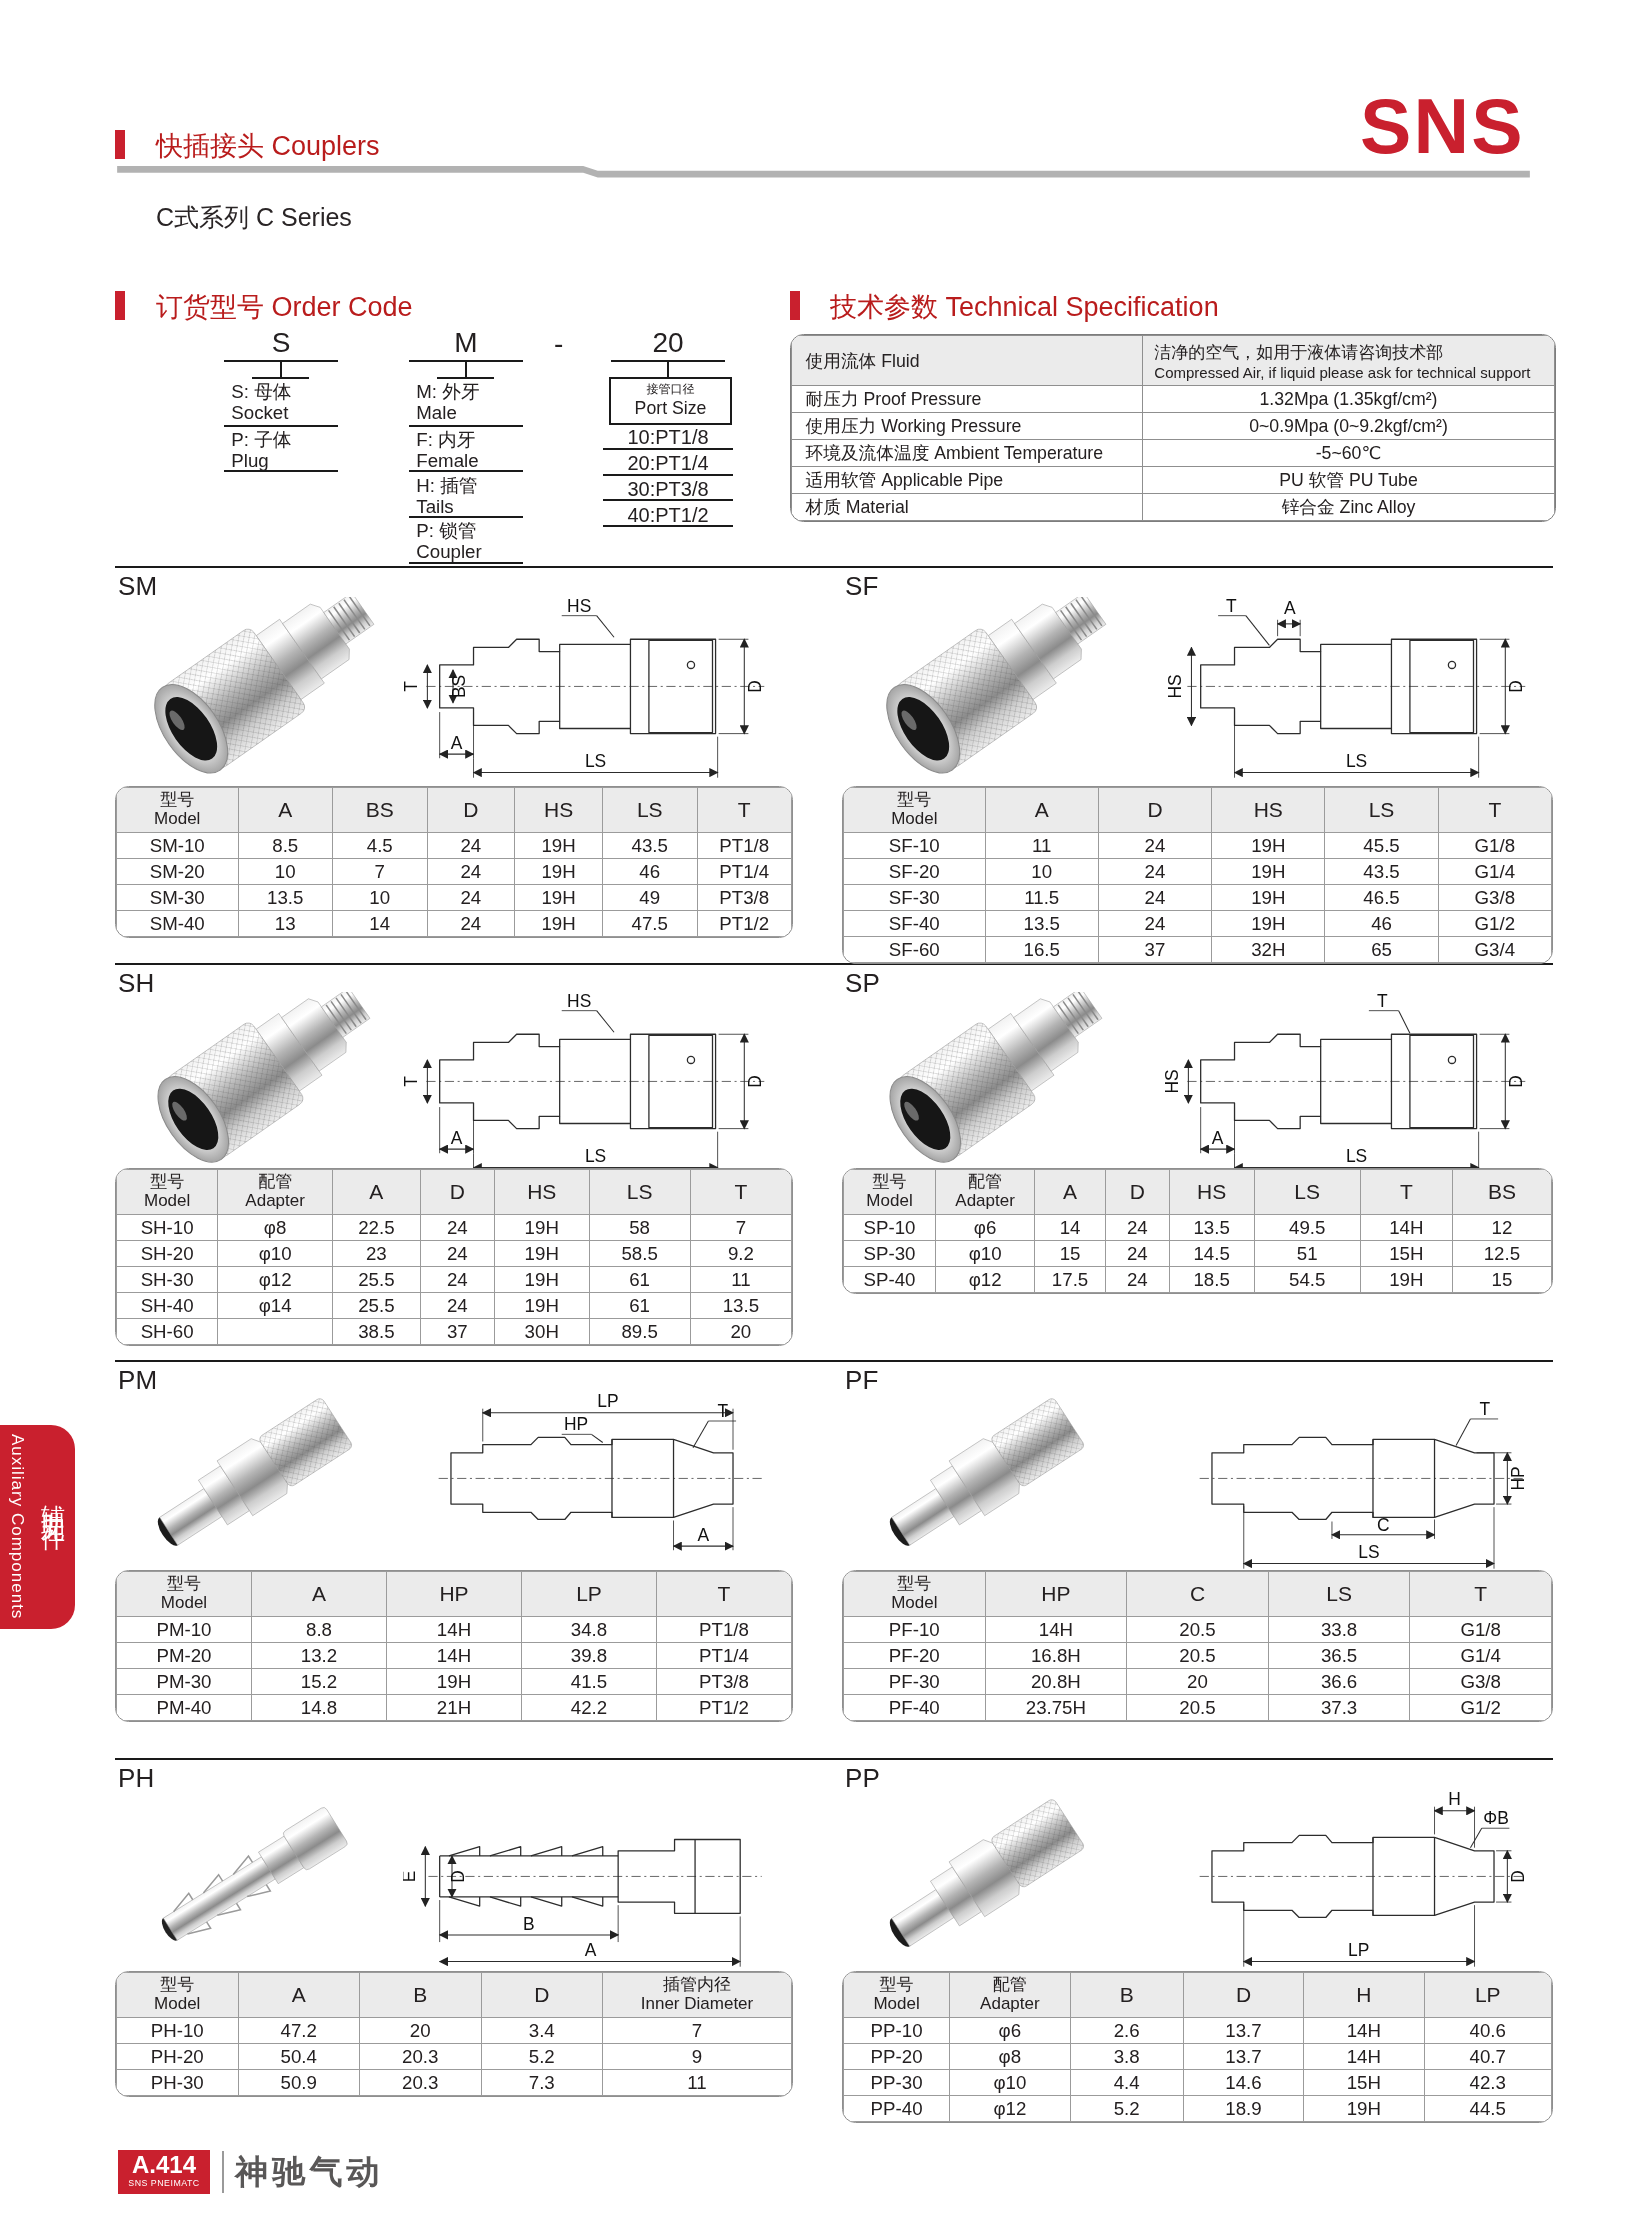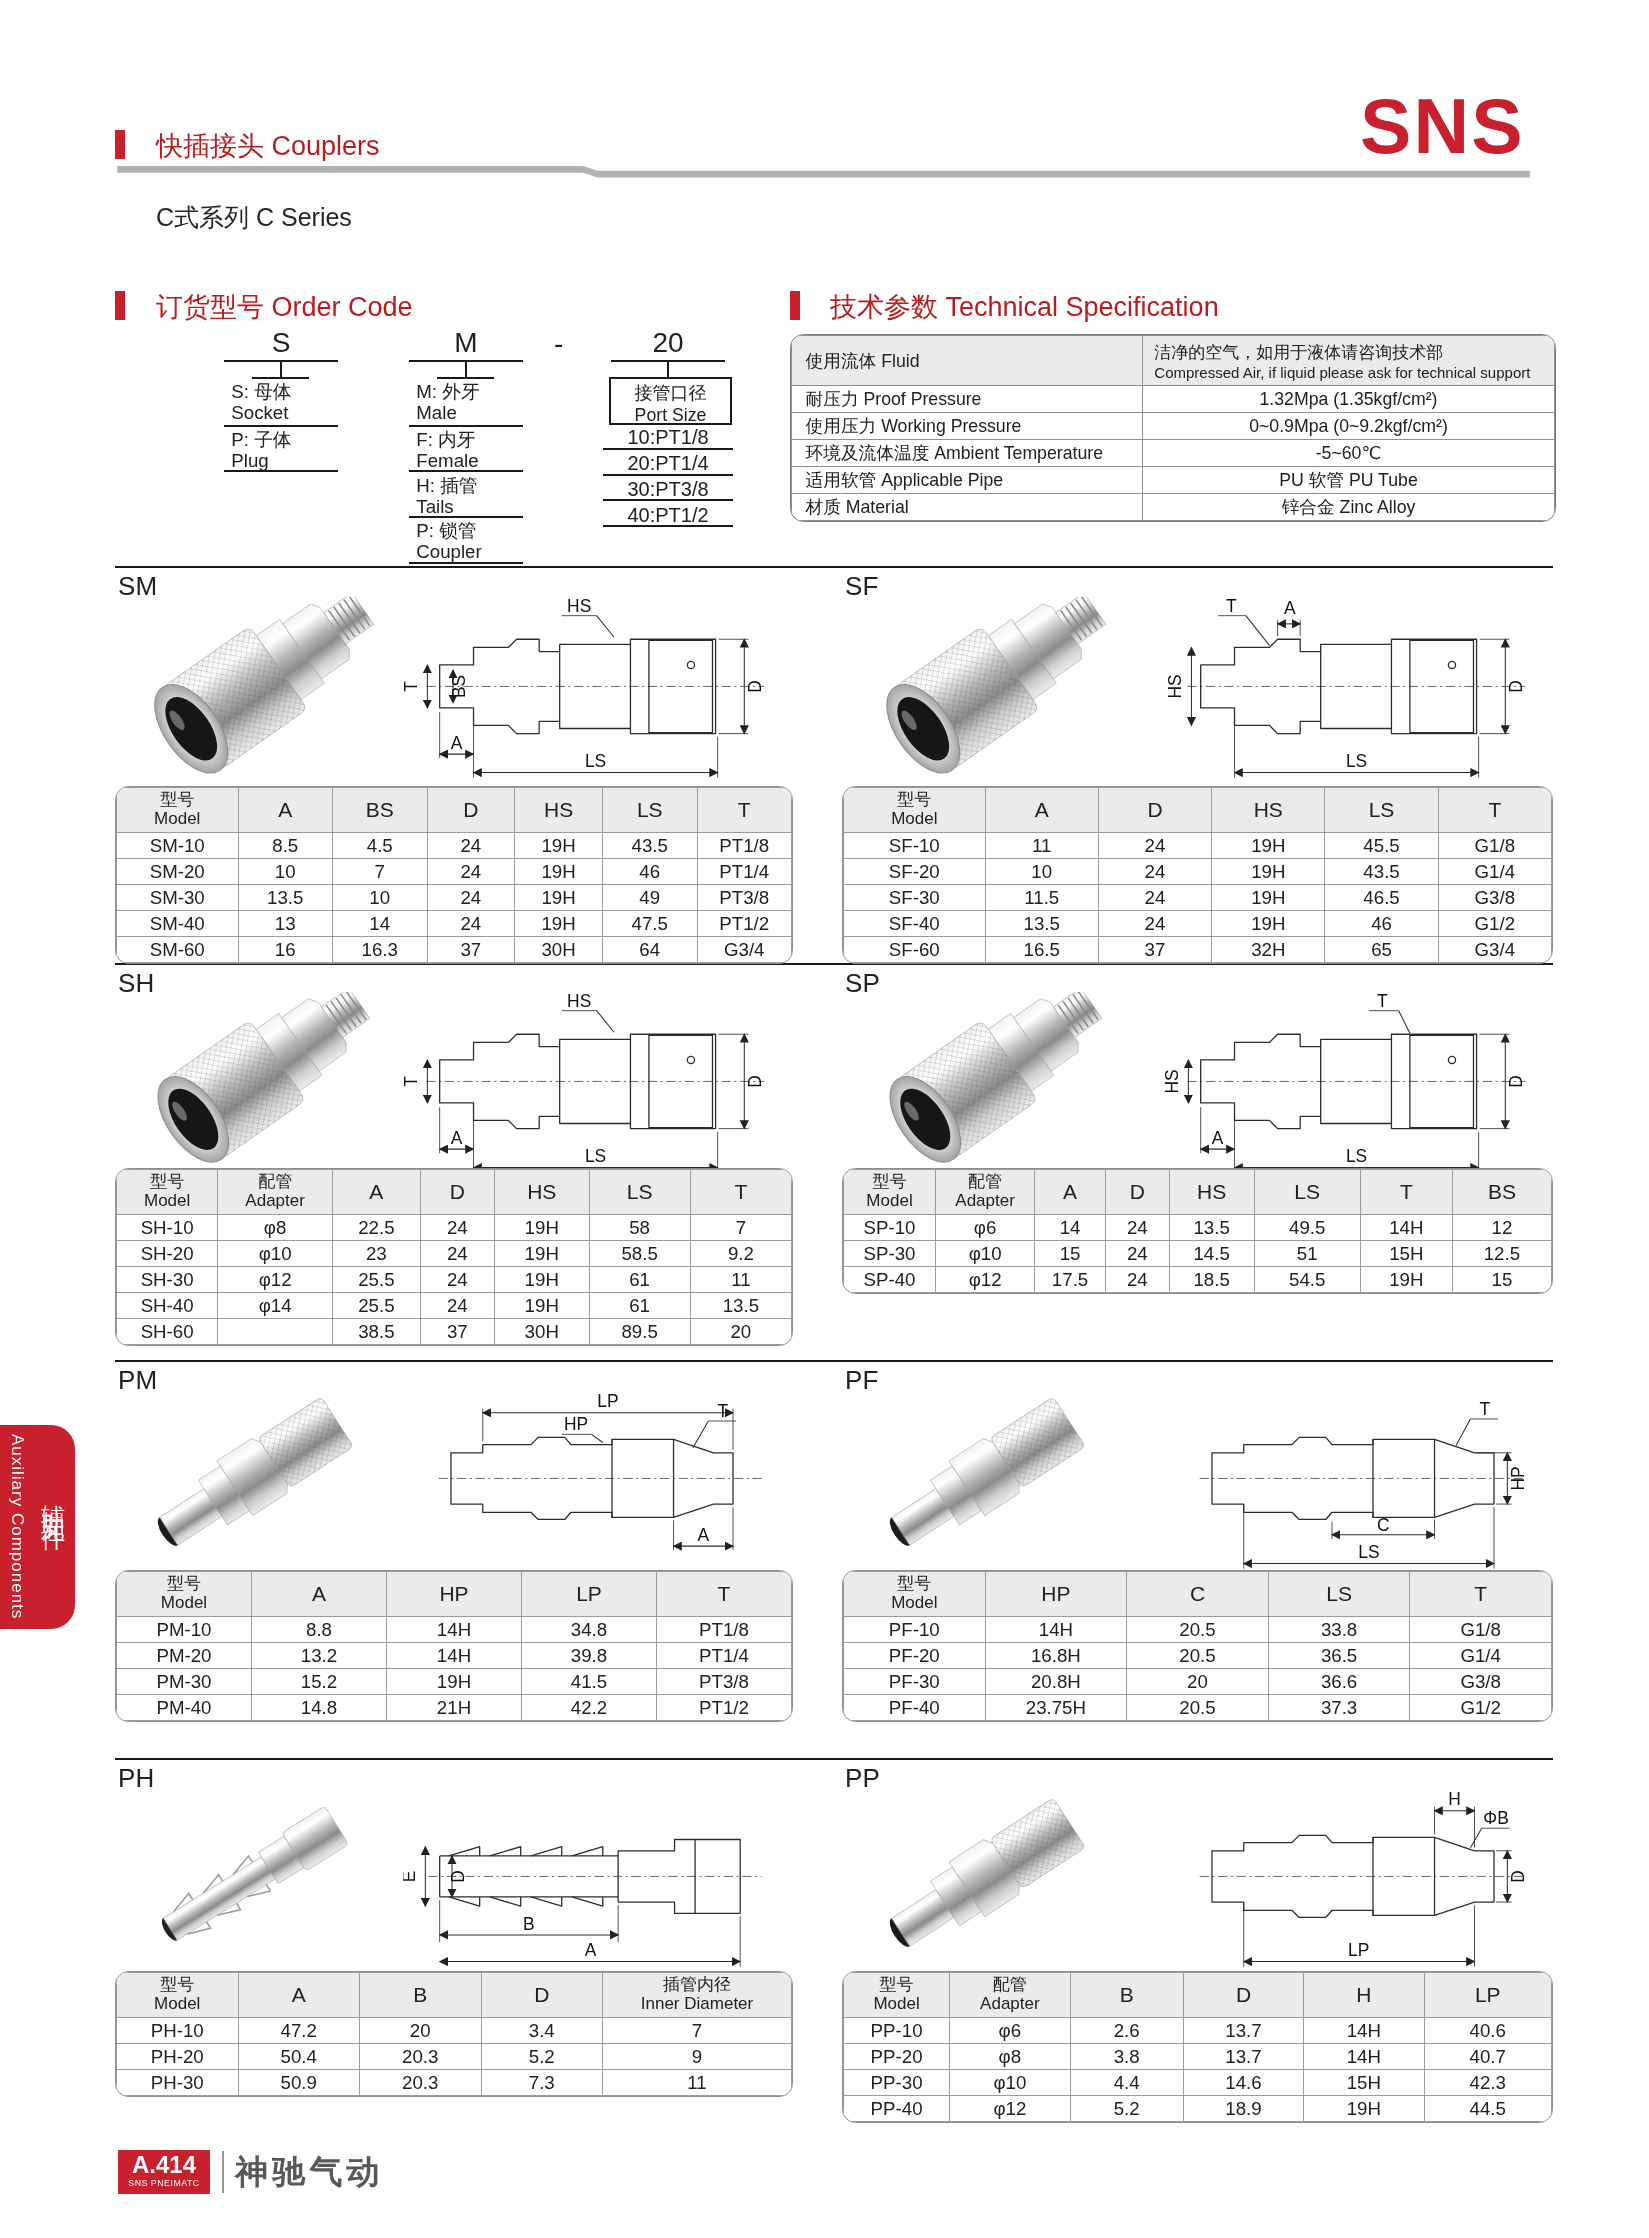--- a/index.html
+++ b/index.html
@@ -15,21 +15,21 @@
   section.prod{position:absolute;}
   svg.photo{position:absolute;}
   svg.draw{position:absolute;}
   
   .oc-code{position:absolute;font-size:28px;text-align:center;width:114px;color:#242021;}
   .oc-line{position:absolute;height:2.1px;background:#1a1a1a;}
   .oc-tick{position:absolute;width:1.6px;background:#1a1a1a;}
   .oc-item{position:absolute;width:117px;font-size:18.7px;line-height:21px;text-align:left;padding-left:7.3px;color:#242021;}
   .oc-item-c{position:absolute;width:130px;font-size:20px;text-align:center;color:#242021;}
   .oc-box{position:absolute;border:2.1px solid #1a1a1a;width:119px;height:44px;text-align:center;color:#242021;}
-  .oc-box .b1{font-size:18px;margin-top:2.1px;}
+  .oc-box .b1{font-size:12px;margin-top:2.1px;}
   .oc-box .b2{font-size:17.7px;}
   .oc-dash{position:absolute;font-size:28px;color:#242021;}
   
   .ttwrap{position:absolute;left:790px;top:334px;width:764px;border:1.6px solid #7d7d7d;border-radius:13.5px;overflow:hidden;background:#fff;}
   table.tt{width:100%;border-collapse:collapse;}
   table.tt td{border:1px solid #8f8f8f;font-size:17.7px;color:#242021;}
   table.tt td.tl{text-align:left;padding-left:13.5px;width:46%;}
   table.tt td.tv{text-align:center;}
   table.tt tr{height:26.5px;margin-left:28px;}
   table.tt tr.r1{height:50px;background:#ebebeb;}
@@ -322,29 +322,20 @@
           </tr>
           <tr>
             <td>SM-40</td>
             <td>13</td>
             <td>14</td>
             <td>24</td>
             <td>19H</td>
             <td>47.5</td>
             <td>PT1/2</td>
           </tr>
-          <tr>
-            <td>SM-60</td>
-            <td>16</td>
-            <td>16.3</td>
-            <td>37</td>
-            <td>30H</td>
-            <td>64</td>
-            <td>G3/4</td>
-          </tr>
         </tbody>
       </table>
     </div>
 </section>
 
 <section class="prod" style="left:842px;top:566px;width:712px;height:355px">
   <div class="sec-label">SF</div>
   <svg class="photo" style="left:13px;top:31px" width="260" height="177" viewBox="0 0 500 340">
     <use href="#phsock" transform="rotate(-35 250 170) translate(10,55)"></use>
   </svg>

